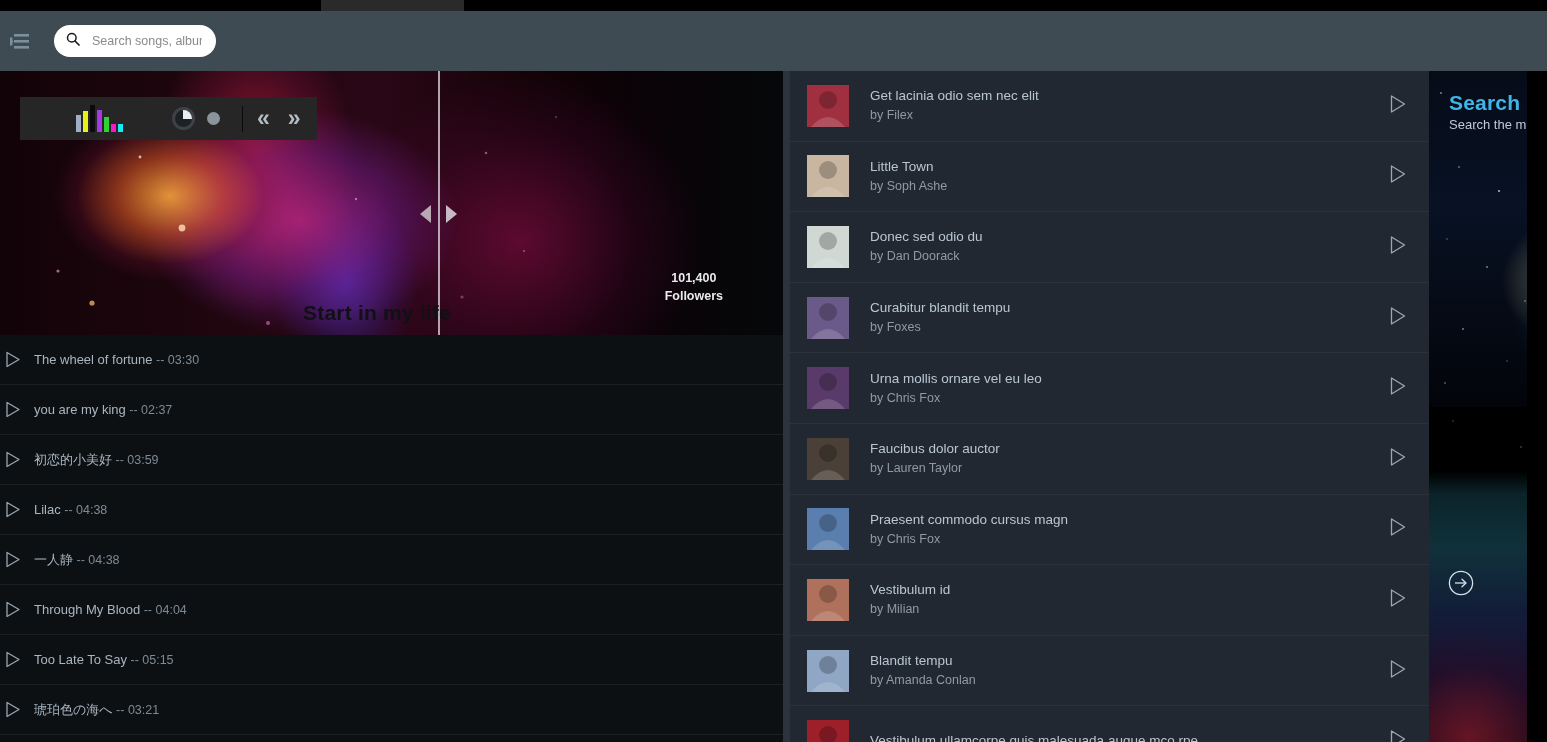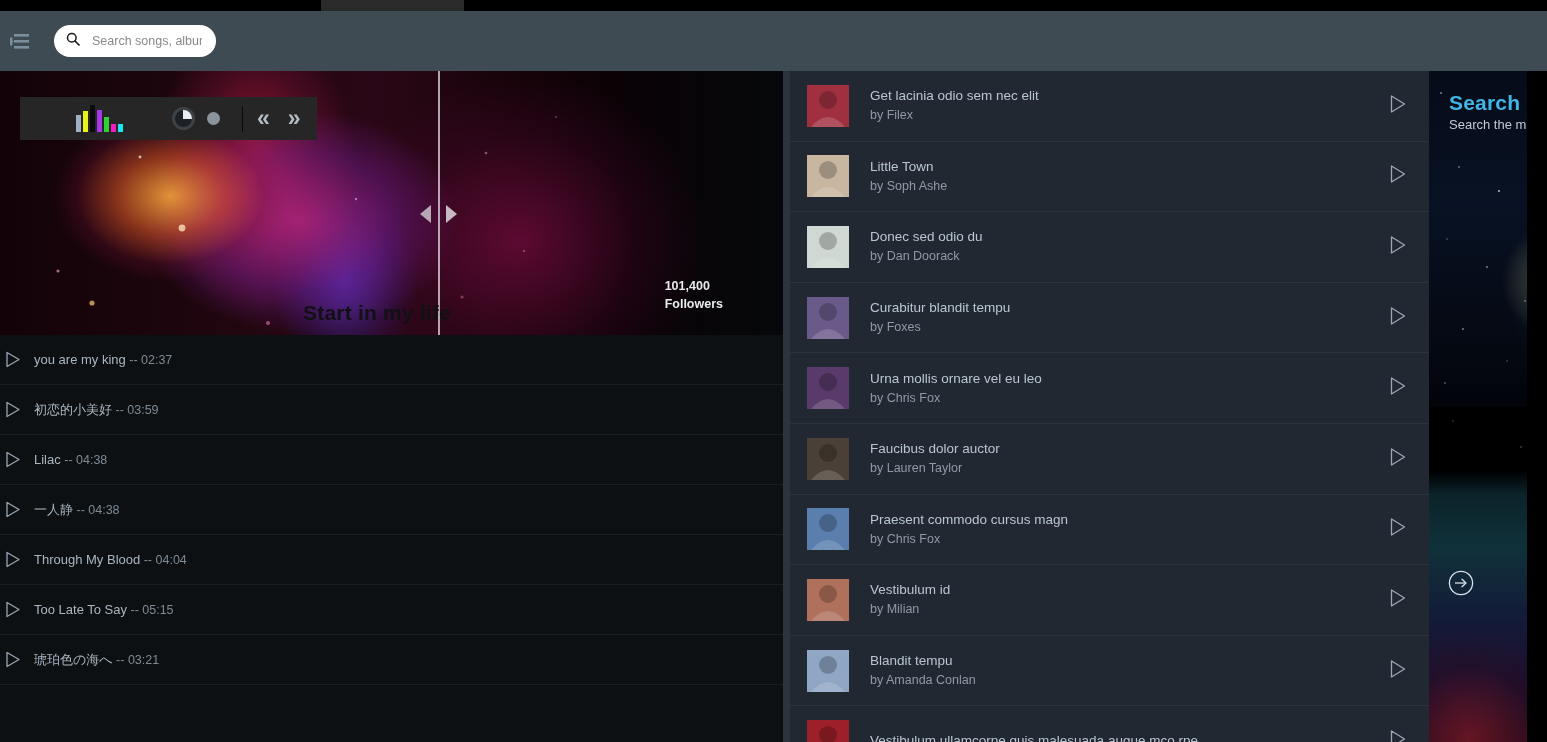--- a/index.html
+++ b/index.html
@@ -95,22 +95,22 @@
     border-top: 9px solid transparent; border-bottom: 9px solid transparent;
     border-left: 11px solid #c8bac4;
   }
   #hero-title {
     position: absolute; left: 303px; top: 230px;
     font-size: 21px; font-weight: 700; color: #111014;
     letter-spacing: .2px; white-space: nowrap;
   }
   #hero-followers {
     position: absolute; right: 60px; top: 198px;
-    text-align: left; color: #e8eaec;
-    font-size: 12.5px; font-weight: 700; line-height: 18px; margin-top: 8px;
+    text-align: center; color: #e8eaec;
+    font-size: 12.5px; font-weight: 700; line-height: 18px;
   }
 
   
   #player-bar {
     position: absolute; left: 20px; top: 26px;
     width: 297px; height: 43px;
     background: #262626;
     display: flex; align-items: center;
   }
   #equalizer {
@@ -308,20 +308,28 @@
       </div>
     </div>
 
     <div id="song-list">
         <div class="song-row">
           <span style="margin-left: 5px; flex: 0 0 auto; display: flex;">
             <svg width="16" height="17" viewBox="0 0 16 17">
               <path d="M2 1.5 L14 8.5 L2 15.5 Z" fill="none" stroke="#97a6b3" stroke-width="1.3" stroke-linejoin="round"></path>
             </svg>
           </span>
+          <span class="song-label"><span>The wheel of fortune</span><span class="dur"> -- 03:30</span></span>
+        </div>
+        <div class="song-row">
+          <span style="margin-left: 5px; flex: 0 0 auto; display: flex;">
+            <svg width="16" height="17" viewBox="0 0 16 17">
+              <path d="M2 1.5 L14 8.5 L2 15.5 Z" fill="none" stroke="#97a6b3" stroke-width="1.3" stroke-linejoin="round"></path>
+            </svg>
+          </span>
           <span class="song-label"><span>you are my king</span><span class="dur"> -- 02:37</span></span>
         </div>
         <div class="song-row">
           <span style="margin-left: 5px; flex: 0 0 auto; display: flex;">
             <svg width="16" height="17" viewBox="0 0 16 17">
               <path d="M2 1.5 L14 8.5 L2 15.5 Z" fill="none" stroke="#97a6b3" stroke-width="1.3" stroke-linejoin="round"></path>
             </svg>
           </span>
           <span class="song-label"><span>初恋的小美好</span><span class="dur"> -- 03:59</span></span>
         </div>

